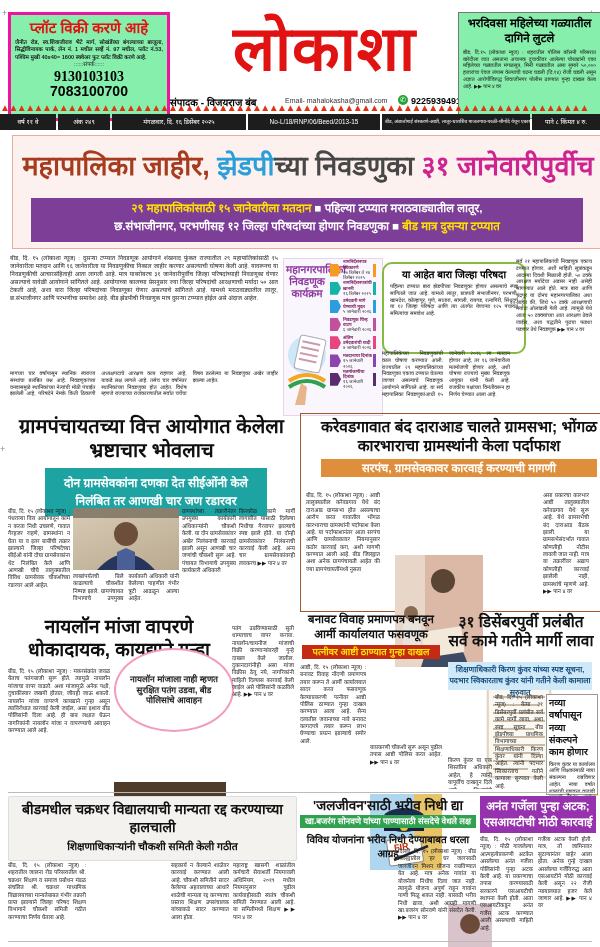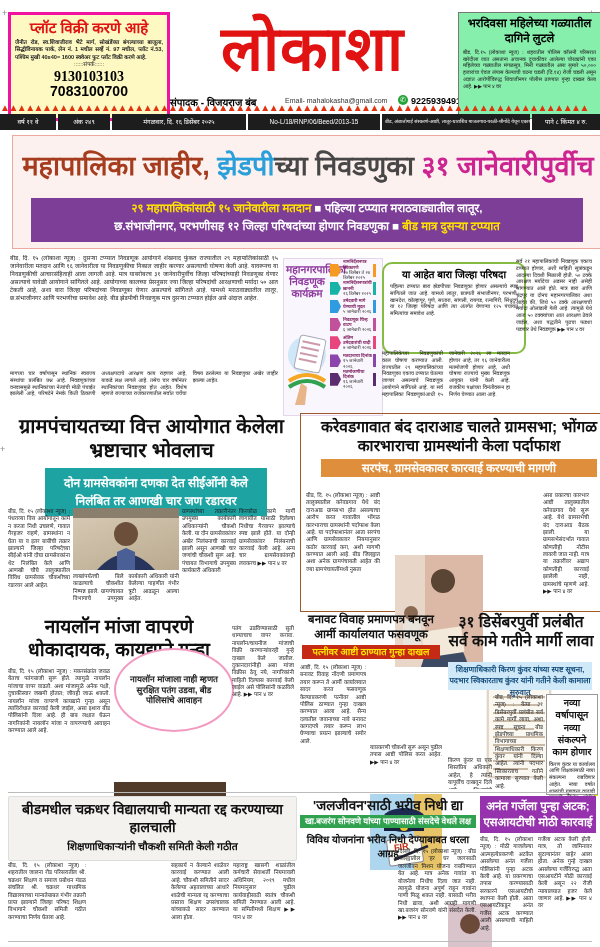--- a/index.html
+++ b/index.html
@@ -5,21 +5,21 @@
   html,body{margin:0;padding:0;background:#e8e8e8;}
   #page{position:relative;width:600px;height:947px;background:#fff;margin:0 auto;
         font-family:"Liberation Sans","DejaVu Sans",sans-serif;overflow:hidden;}
   .abs{position:absolute;}
   .tiny{font-size:5.6px;line-height:1.32;text-align:justify;color:#1c1c1c;overflow:hidden;}
   .tiny2{font-size:5.2px;line-height:1.3;text-align:justify;color:#222;overflow:hidden;}
   .ctr{text-align:center;}
   .bold{font-weight:bold;}
   
   .logo{font-size:62px;font-weight:800;color:#e01212;letter-spacing:1px;line-height:1;}
-  .adbox{border:3px solid #f012a0;background:#fef9c3;}
+  .adbox{border:3px solid #f012a0;background:#86efac;}
   .adtitle{color:#e01212;font-size:15px;font-weight:800;}
   .theftbox{border:1px solid #777;background:#86efac;}
   .tri{color:#e2320e;font-size:10px;line-height:9px;letter-spacing:-1.5px;overflow:hidden;white-space:nowrap;}
   .ibar{display:flex;gap:2px;}
   .ibar>div{background:#1d1d1d;color:#fff;font-size:6.4px;line-height:16px;text-align:center;
             overflow:hidden;white-space:nowrap;padding:0 3px;}
   
   .banner{background:#fdf1ef;border:1px solid #eda9a0;}
   .bh{font-size:27px;font-weight:900;white-space:nowrap;line-height:1.1;}
   .bh .p1{color:#a63c1e;}.bh .p2{color:#2b9fda;}.bh .p3{color:#474747;}.bh .p4{color:#cc2490;}
@@ -49,21 +49,21 @@
   .sub-red{background:#c52a14;color:#ffe700;font-weight:bold;font-size:9.5px;line-height:14px;}
   .h-e{font-size:15.5px;font-weight:900;color:#111;line-height:1.25;}
   .sub-blue{background:#cfe9f8;color:#17507e;font-weight:bold;font-size:7.8px;line-height:1.45;}
   .h-f{font-size:14px;font-weight:900;color:#111;line-height:1.3;}
   .sub-f{font-size:10.5px;font-weight:800;color:#111;}
   .h-g{font-size:13.5px;font-weight:900;color:#111;}
   .sub-grn{background:#2fa14f;color:#fff;font-weight:bold;font-size:8.4px;line-height:13px;}
   .bold-g{font-size:10px;font-weight:800;color:#111;}
   .h-h{background:#9632ad;color:#fff;font-weight:800;font-size:11.5px;line-height:1.35;text-align:center;padding:3px 2px;}
   .sidebox{border:1px solid #999;background:#fff;}
-  .sidebox .st{font-size:9.5px;font-weight:800;text-align:center;color:#111;line-height:1.3;}
+  .sidebox .st{font-size:9.5px;font-weight:800;text-align:left;color:#111;line-height:1.3;}
   
   .ph{overflow:hidden;position:relative;background:#c9b8a4;}
   .ph svg{position:absolute;left:0;top:0;width:100%;height:100%;}
   .rule{background:#bbb;height:1px;}
   .crop{color:#888;font-size:9px;}
   .reg{width:4px;height:4px;}
 </style>
 </head>
 <body>
 
@@ -79,21 +79,21 @@
   <div class="abs reg" style="left:594px;top:792px;background:#ffe400;"></div>
 
   <div class="abs adbox" style="left:8px;top:12px;width:148px;height:99px;padding:2px 4px;">
     <div class="adtitle ctr">प्लॉट विक्री करणे आहे</div>
     <div class="tiny bold" style="margin-top:2px;">जैनीत रोड, स्व.शिवाजीराव भैटे मार्ग, सोखंडेंच्या बंगल्याच्या बाजूला, सिद्धीविनायक पार्क, लेन नं. 1 मधील सर्व्हे नं. 97 मधील, प्लॉट नं.53, पश्चिम मुखी 40x40= 1600 स्क्वेअर फुट प्लॉट विक्री करणे आहे.</div>
     <div class="tiny ctr">::::::संपर्क::::::</div>
     <div class="ctr bold" style="font-size:14px;line-height:1.1;font-family:Liberation Serif, serif;">9130103103</div>
     <div class="ctr bold" style="font-size:14px;line-height:1.1;">7083100700</div>
   </div>
 
-  <div class="abs ctr" style="left:170px;top:18px;width:285px;">
+  <div class="abs ctr" style="left:182px;top:18px;width:285px;">
     <div class="logo">लोकाशा</div>
   </div>
   <div class="abs bold" style="left:170px;top:95px;font-size:10px;">संपादक - विजयराज बंब</div>
   <div class="abs" style="left:285px;top:97px;font-size:7px;color:#333;">Email- mahalokasha@gmail.com</div>
   <div class="abs" style="left:398px;top:95px;width:10px;height:10px;border-radius:50%;background:#24a337;color:#fff;font-size:7px;text-align:center;line-height:10px;">✆</div>
   <div class="abs bold" style="left:411px;top:96px;font-size:9px;">9225939491</div>
 
   <div class="abs theftbox" style="left:458px;top:12px;width:133px;height:99px;padding:3px 4px;">
     <div class="ctr bold" style="font-size:11.5px;line-height:1.3;">भरदिवसा महिलेच्या गळ्यातील दागिने लुटले</div>
     <div class="tiny2" style="margin-top:3px;">बीड, दि.१५ (लोकाशा न्यूज) : शहरातील पोलिस कॉलनी परिसरात खरेदीला जात असताना अचानक दुचाकीवर आलेल्या चोरट्यांनी एका महिलेच्या गळ्यातील मंगळसूत्र, मिनी गळ्यातील असा सुमारे ५०,००० हजारांचा ऐवज लंपास केल्याची घटना घडली (दि.१४) रोजी घडली असून अज्ञात आरोपींविरुद्ध शिवाजीनगर पोलीस ठाण्यात गुन्हा दाखल केला आहे. ▶▶ पान ४ वर</div>

